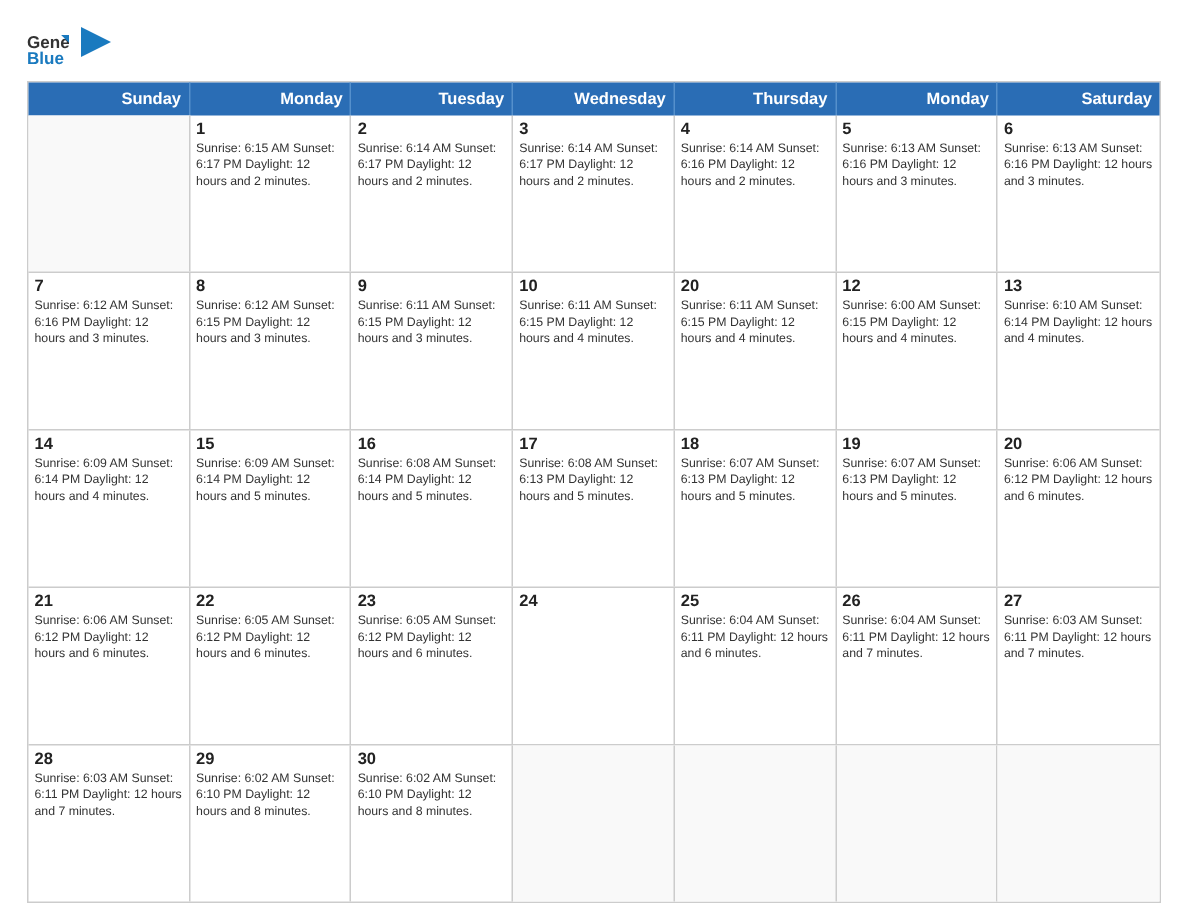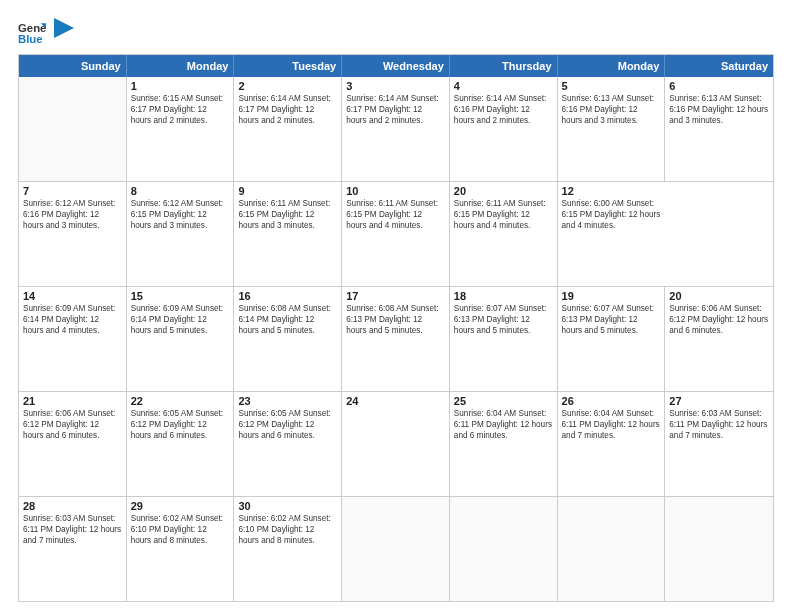--- a/index.html
+++ b/index.html
@@ -216,20 +216,27 @@
 Daylight: 12 hours
 and 4 minutes.</div>
           </div>
           <div class="cal-cell">
             <span class="day-num">12</span>
             <div class="cell-info">Sunrise: 6:00 AM
 Sunset: 6:15 PM
 Daylight: 12 hours
 and 4 minutes.</div>
           </div>
+          <div class="cal-cell">
+            <span class="day-num">13</span>
+            <div class="cell-info">Sunrise: 6:10 AM
+Sunset: 6:14 PM
+Daylight: 12 hours
+and 4 minutes.</div>
+          </div>
         </div>
         <div class="cal-week">
           <div class="cal-cell">
             <span class="day-num">14</span>
             <div class="cell-info">Sunrise: 6:09 AM
 Sunset: 6:14 PM
 Daylight: 12 hours
 and 4 minutes.</div>
           </div>
           <div class="cal-cell">

